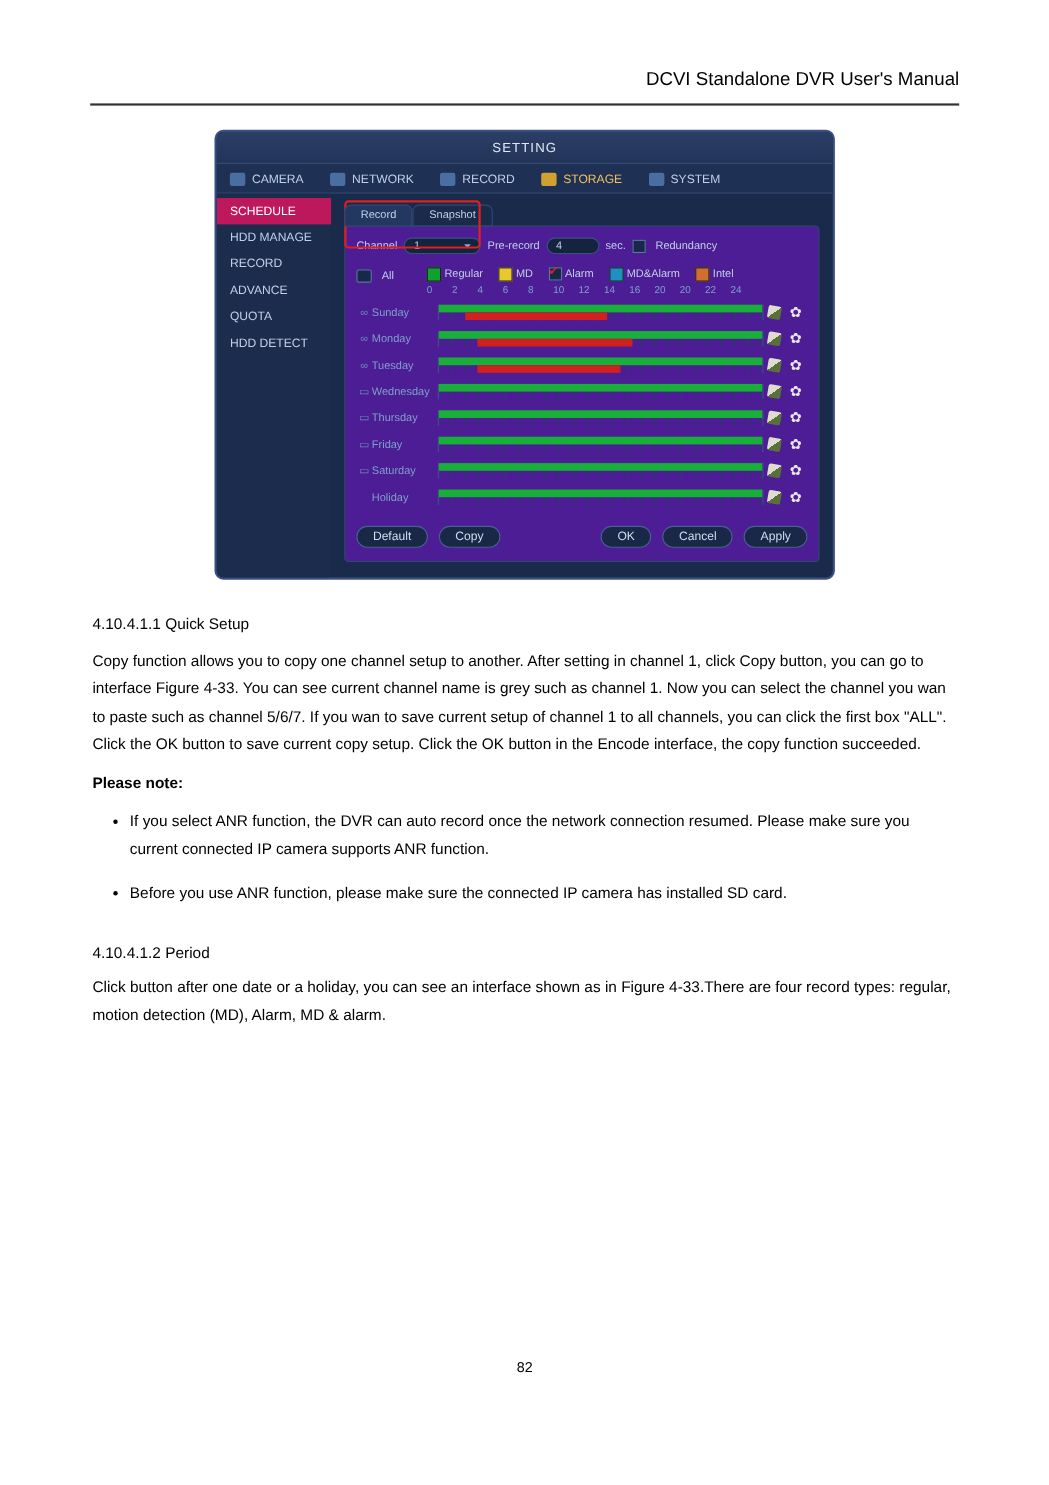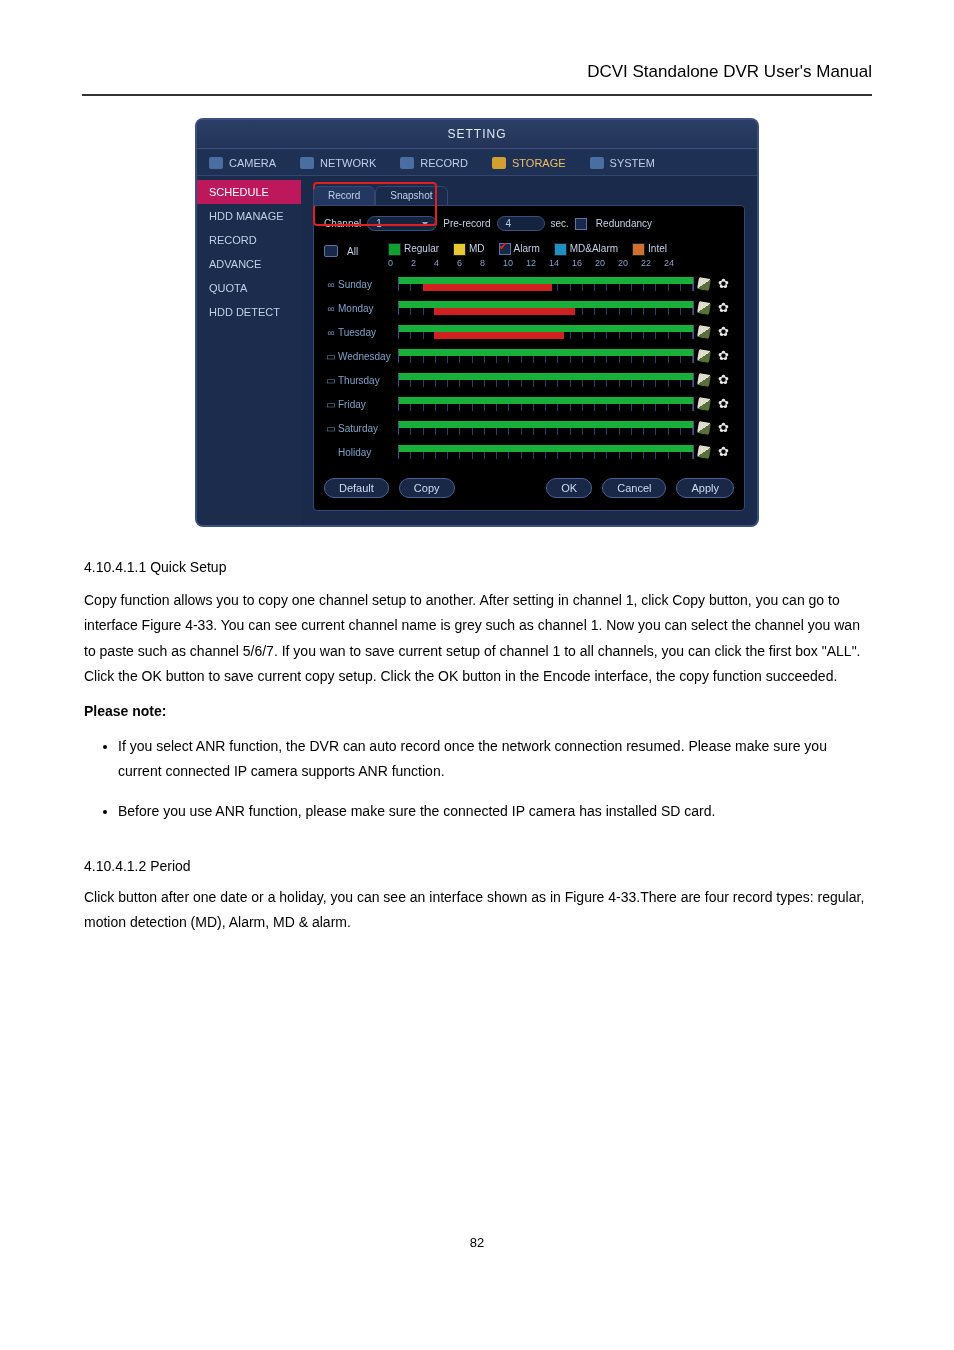--- a/index.html
+++ b/index.html
@@ -14,21 +14,21 @@
 .tt.active { color:#f0c060; }
 .tt-icon { width:14px; height:12px; display:inline-block; background:#4a6ea0; border-radius:2px; position:relative; }
 .body-row { display:flex; }
 .sidebar { width:104px; background:#1c2c4c; padding:4px 0 0 0; }
 .side-item { padding:6px 8px 6px 12px; font-size:11px; line-height:1.1; cursor:pointer; }
 .side-item.active { background:#be185d; color:#fff; }
 .main { flex:1; padding:10px 12px 14px 12px; position:relative; }
 .sub-tabs { display:flex; align-items:flex-end; margin-bottom:-1px; }
 .sub-tab { padding:3px 14px 4px 14px; border:1px solid #324870; border-top-left-radius:6px; border-top-right-radius:6px; font-size:10px; cursor:pointer; }
 .sub-tab.active { background:#223860; z-index:2; }
-.panel { border:1px solid #324870; border-top-left-radius:0; border-radius:4px; padding:10px 10px 12px 10px; background:#000000; }
+.panel { border:1px solid #324870; border-top-left-radius:0; border-radius:4px; padding:10px 10px 12px 10px; background:#4c1d95; }
 .red-hl { position:absolute; border:2px solid #e02020; border-radius:4px; }
 .row { display:flex; align-items:center; gap:6px; margin-bottom:12px; flex-wrap:wrap; }
 .field { background:#14233e; border:1px solid #3a5080; border-radius:9px; padding:1px 8px; min-width:52px; font-size:10px; display:flex; align-items:center; justify-content:space-between; }
 .field.small { min-width:30px; }
 .arrow-down { width:0; height:0; border-left:3px solid transparent; border-right:3px solid transparent; border-top:4px solid #90a4c8; margin-left:4px; }
 .chk { width:10px; height:10px; display:inline-block; border:1px solid #5a759e; background:#18284a; margin-right:3px; vertical-align:middle; position:relative; }
 .chk.checked::after { content:"✔"; position:absolute; left:-1px; top:-4px; font-size:11px; color:#e02020; }
 .legend { display:flex; gap:14px; font-size:10px; margin-left:60px; }
 .lg-sw { width:11px; height:11px; display:inline-block; margin-right:3px; border:1px solid #222; vertical-align:middle; }
 .axis { margin-left:60px; display:flex; font-size:9px; color:#7ea0c8; margin-top:2px; }

